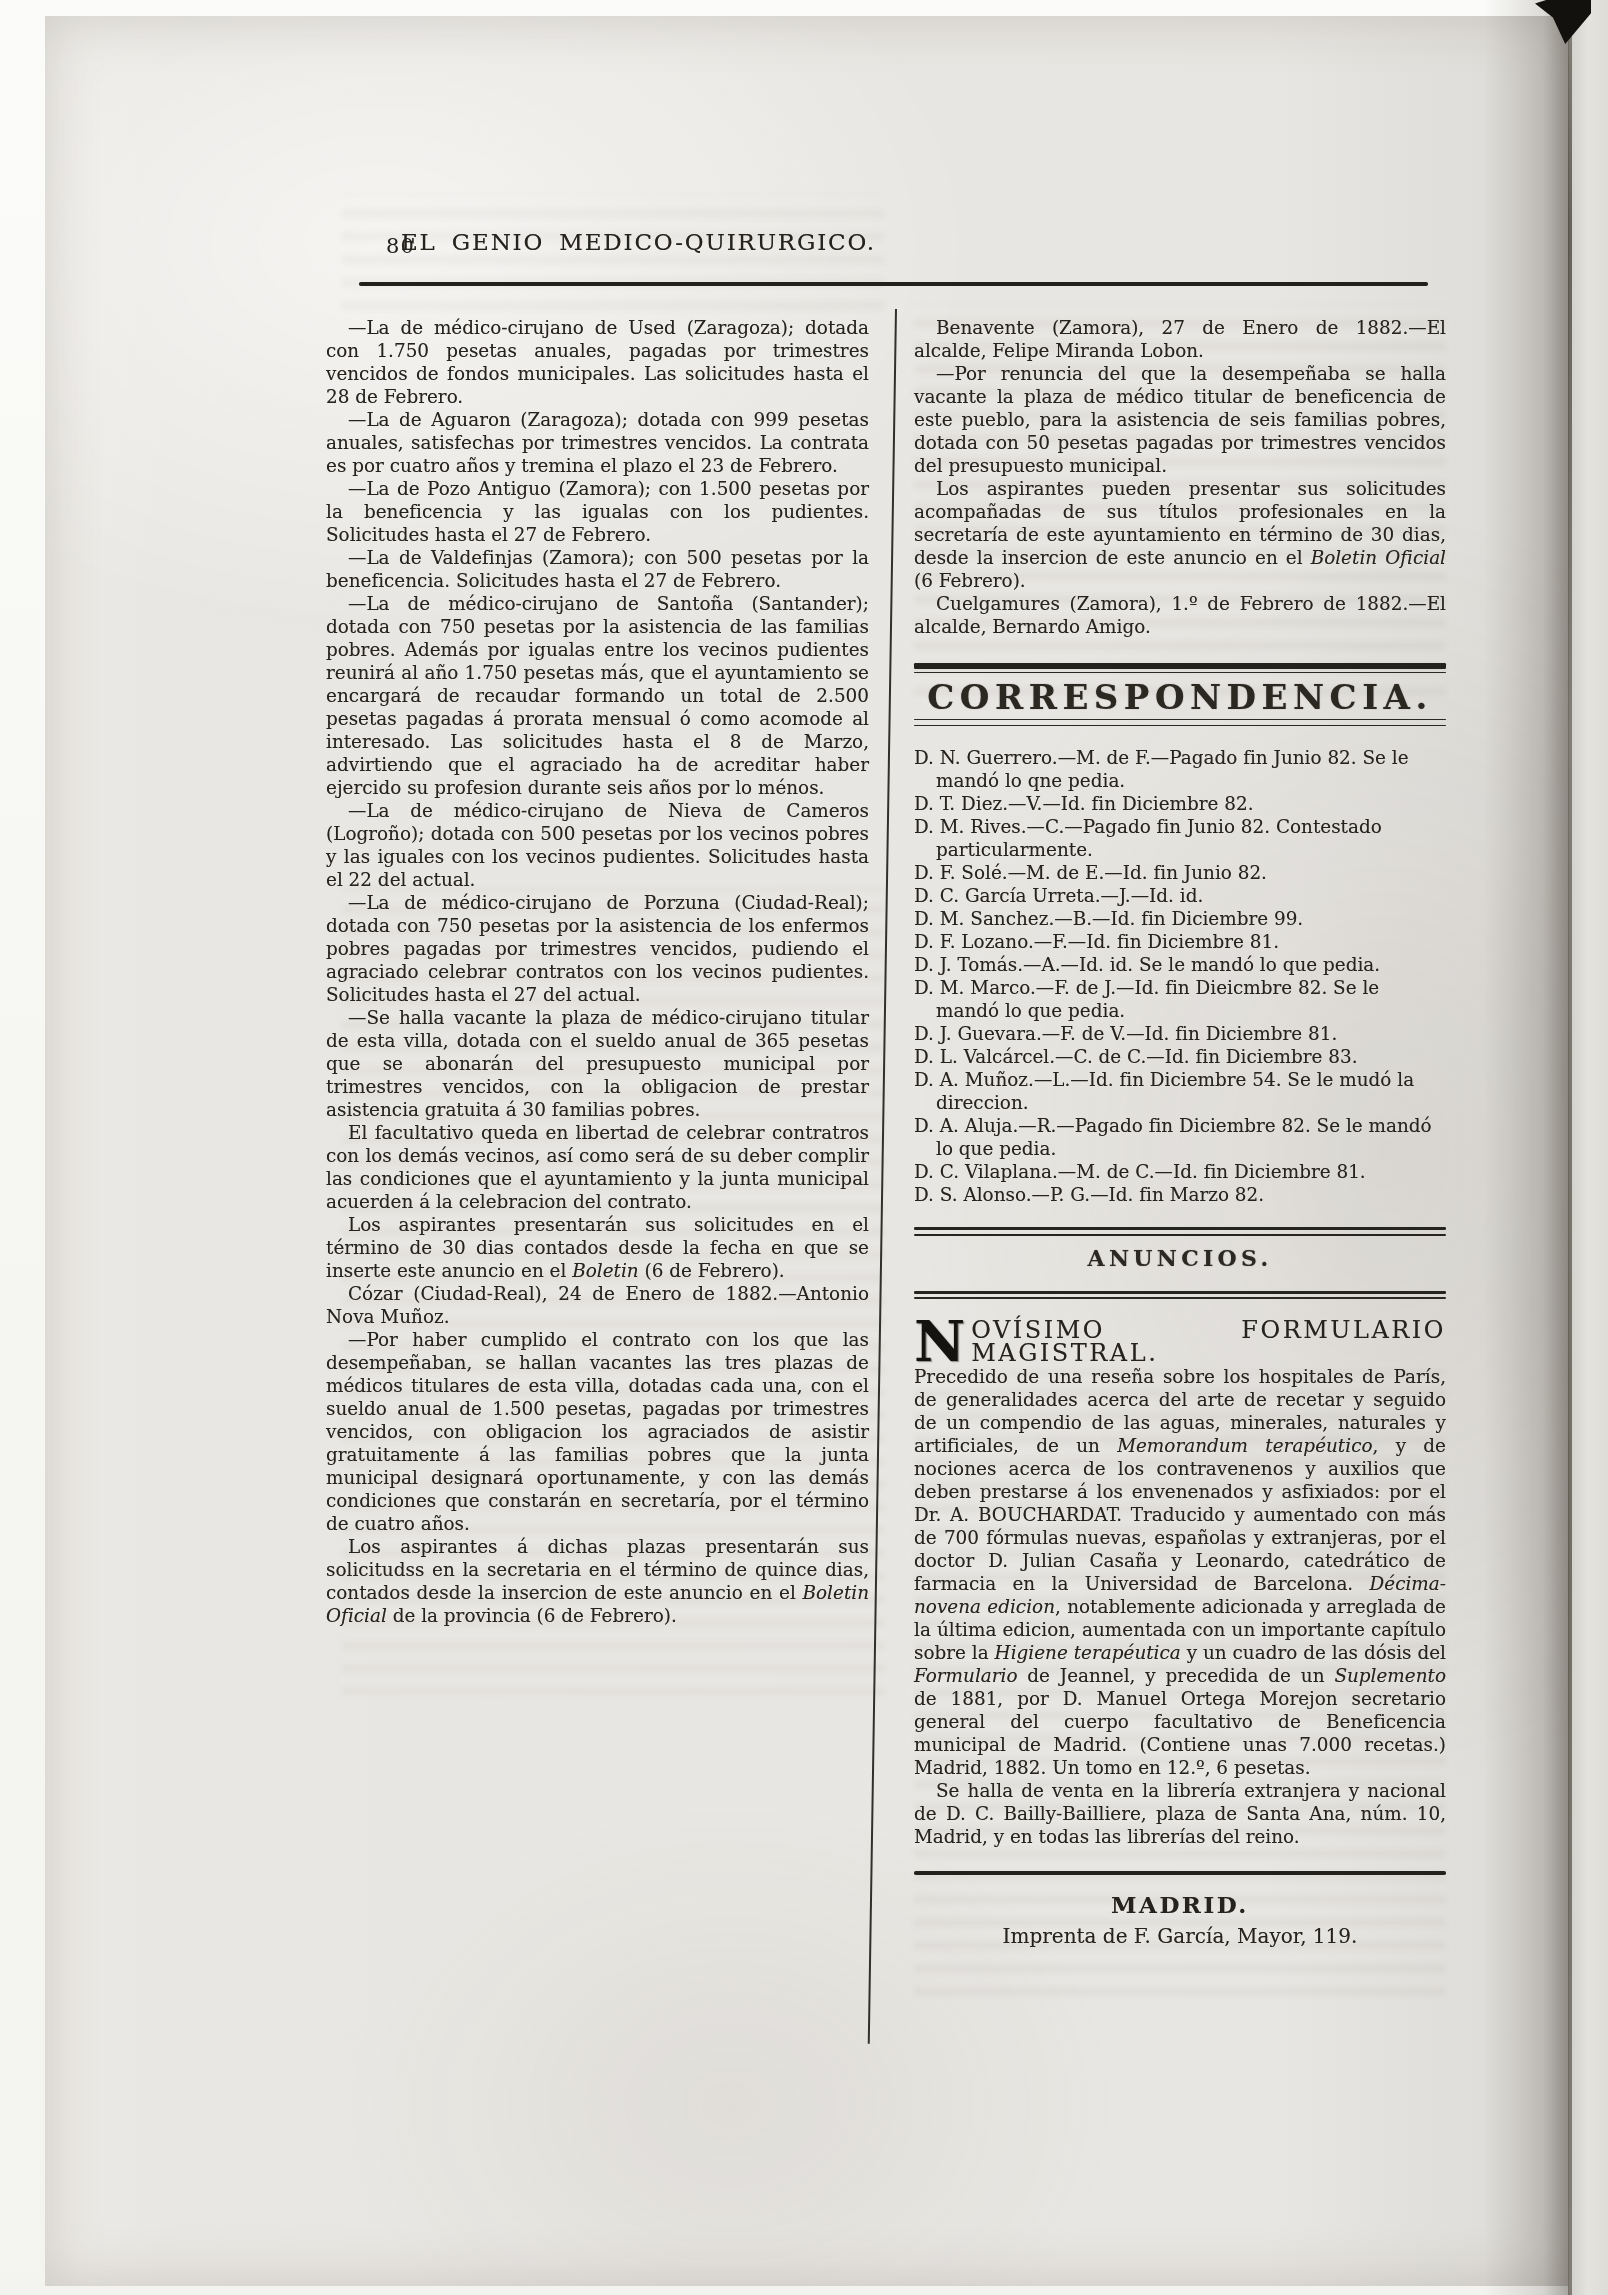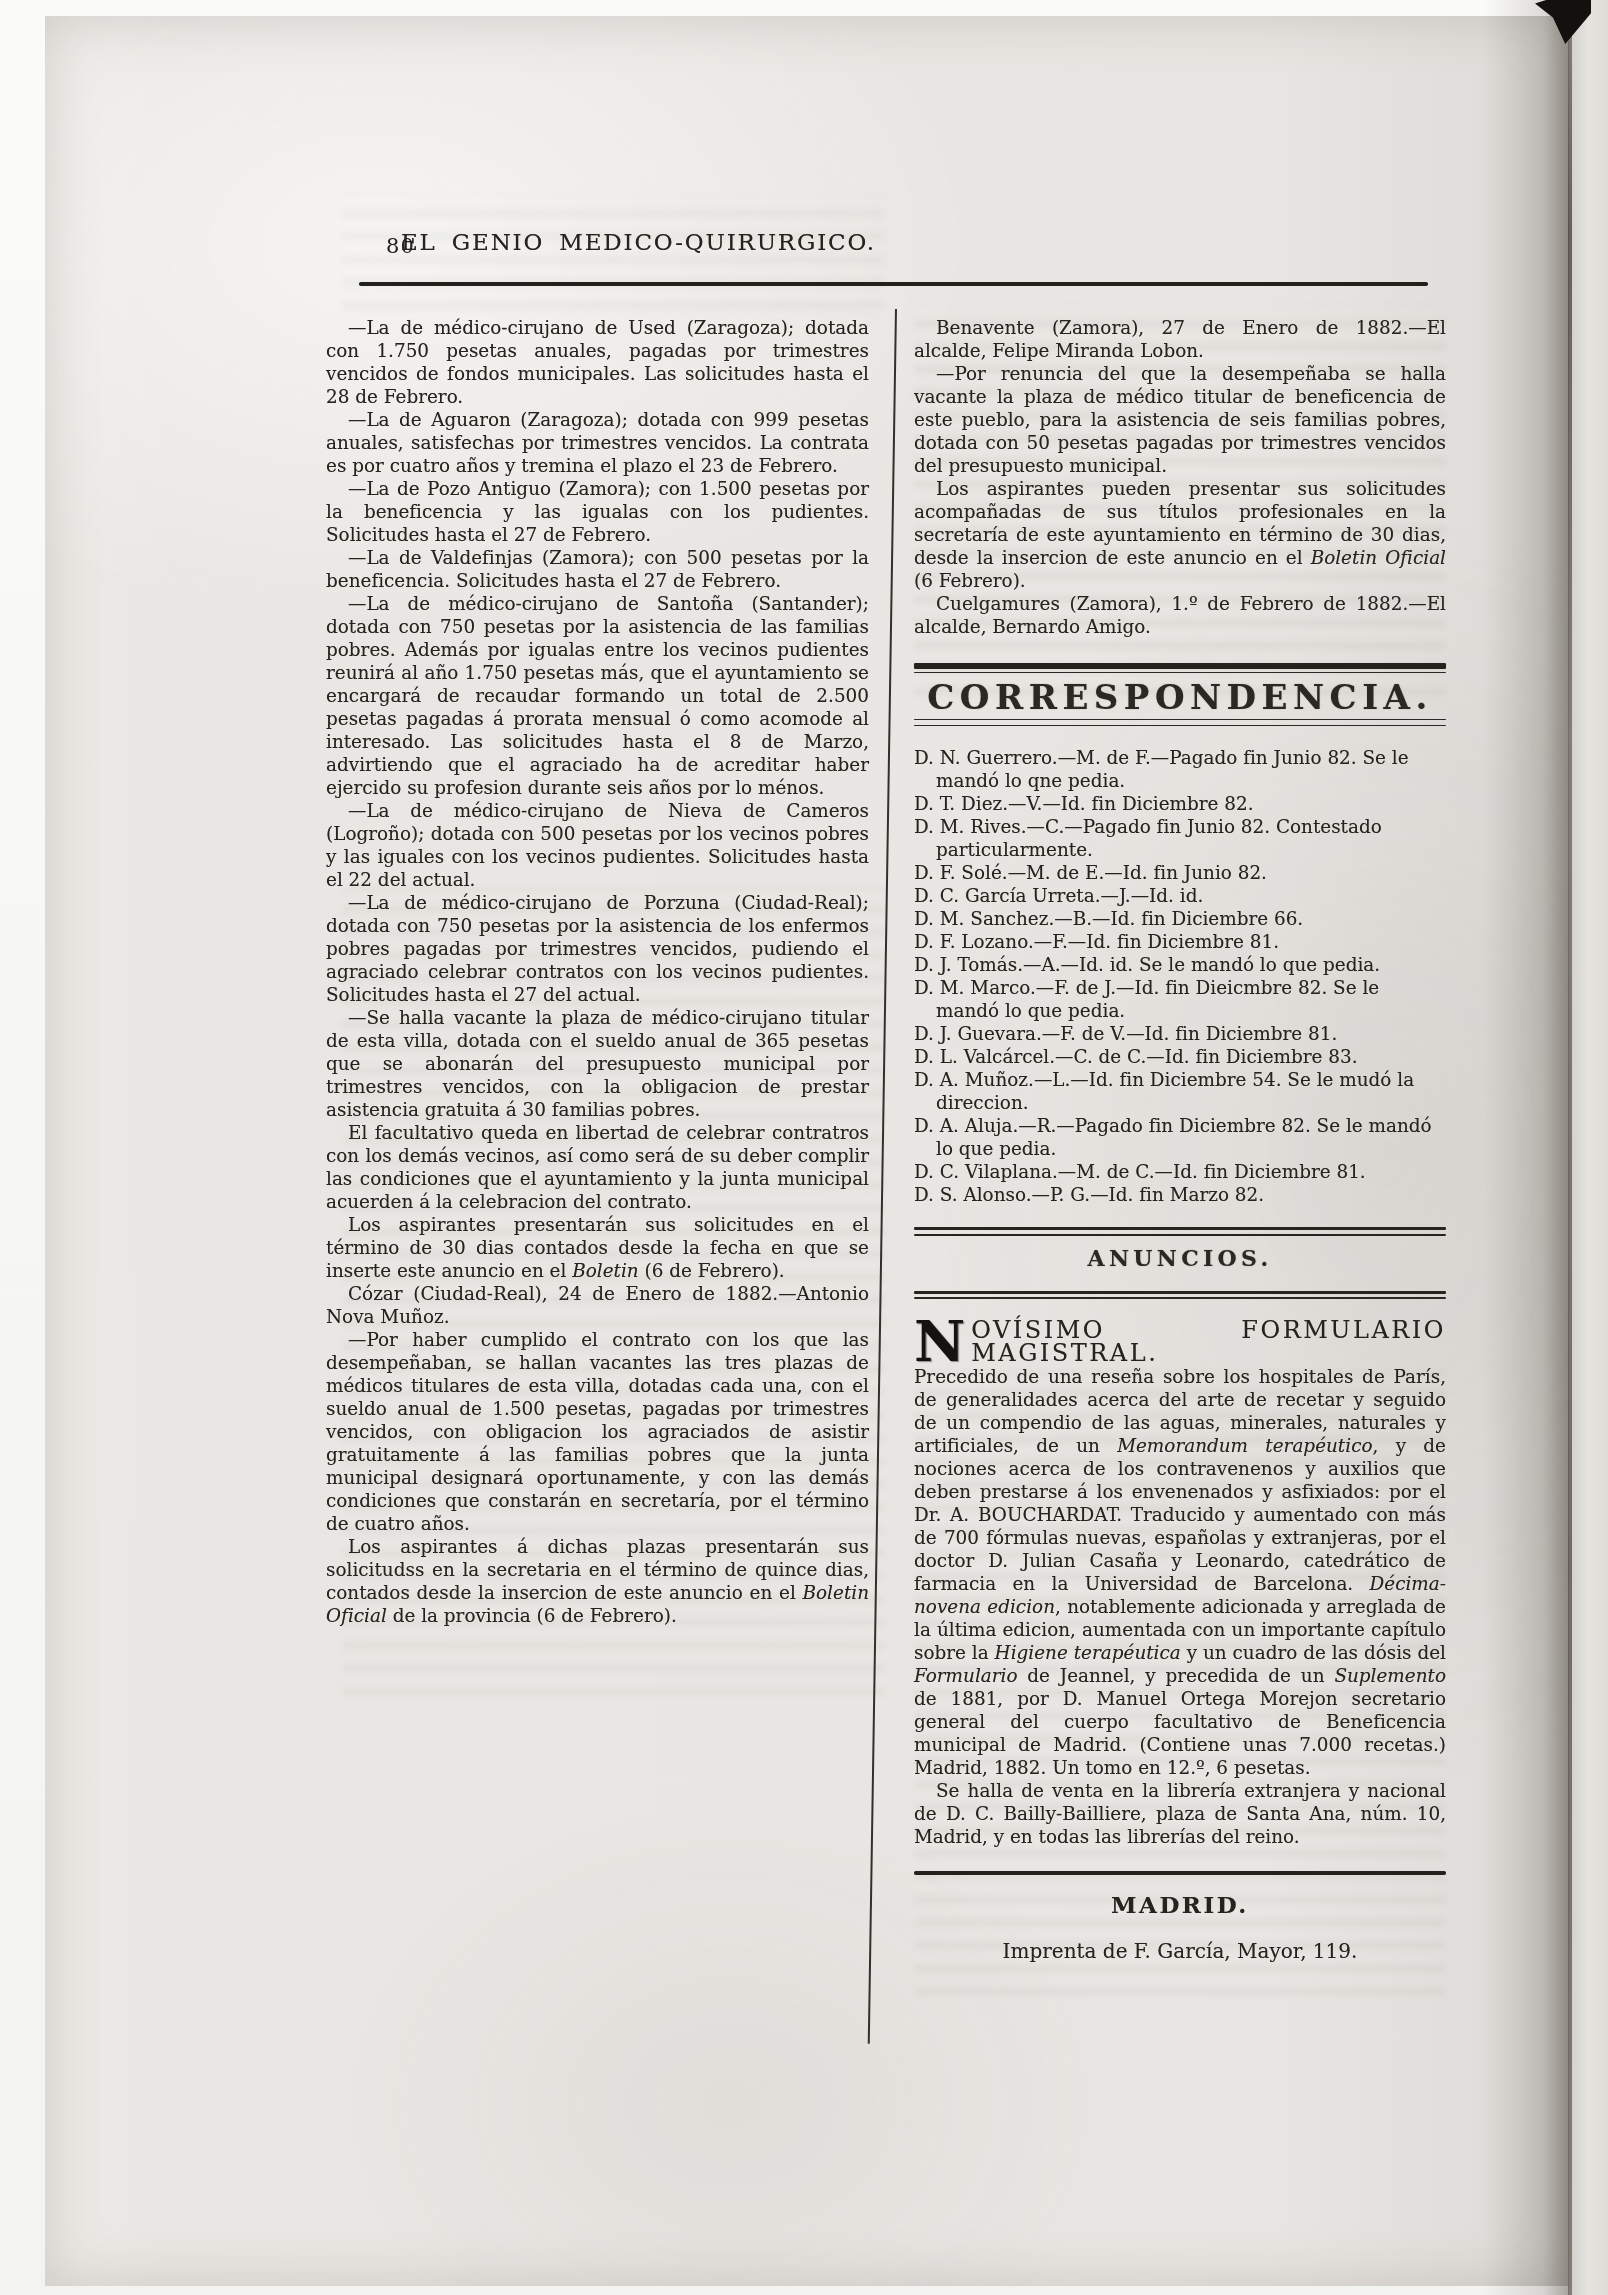--- a/index.html
+++ b/index.html
@@ -94,21 +94,21 @@
   .ad-title {
     display: block;
     font-size: 24px; letter-spacing: 2.5px; word-spacing: 11px;
     padding-top: 3.7px;
   }
   .footer-rule { margin-top: 23px; height: 3.7px; background: #23211c; border-radius: 1.8px; }
   .footer-city {
     margin-top: 18.4px; text-align: center;
     font-size: 23px; letter-spacing: 2.5px; font-weight: bold;
   }
-  .footer-imprint { margin-top: 24px; text-align: center; font-size: 20px; }
+  .footer-imprint { margin-top: 9px; text-align: center; font-size: 20px; }
 
   .gutter-shade {
     position: absolute; top: 0; right: 39px; width: 86px; height: 100%;
     background: linear-gradient(90deg, rgba(62,56,47,0) 0%, rgba(62,56,47,.16) 70%, rgba(62,56,47,.42) 100%);
     z-index: 3;
   }
   .gutter-line {
     position: absolute; top: 0; right: 36px; width: 4.3px; height: 100%;
     background: linear-gradient(180deg, #716b62 0%, #4c473f 10%, #6e6860 32%, #5a554c 68%, #6e6860 100%);
     opacity: .85; z-index: 4;
@@ -177,21 +177,21 @@
           <div class="gap7"></div>
           <div class="rule-thin"></div>
       </div>
 
       <div class="entries">
           <p class="entry">D. N. Guerrero.—M. de F.—Pagado fin Junio 82. Se le mandó lo qne pedia.</p>
           <p class="entry">D. T. Diez.—V.—Id. fin Diciembre 82.</p>
           <p class="entry">D. M. Rives.—C.—Pagado fin Junio 82. Contestado particularmente.</p>
           <p class="entry">D. F. Solé.—M. de E.—Id. fin Junio 82.</p>
           <p class="entry">D. C. García Urreta.—J.—Id. id.</p>
-          <p class="entry">D. M. Sanchez.—B.—Id. fin Diciembre 66.</p>
+          <p class="entry">D. M. Sanchez.—B.—Id. fin Diciembre 99.</p>
           <p class="entry">D. F. Lozano.—F.—Id. fin Diciembre 81.</p>
           <p class="entry">D. J. Tomás.—A.—Id. id. Se le mandó lo que pedia.</p>
           <p class="entry">D. M. Marco.—F. de J.—Id. fin Dieicmbre 82. Se le mandó lo que pedia.</p>
           <p class="entry">D. J. Guevara.—F. de V.—Id. fin Diciembre 81.</p>
           <p class="entry">D. L. Valcárcel.—C. de C.—Id. fin Diciembre 83.</p>
           <p class="entry">D. A. Muñoz.—L.—Id. fin Diciembre 54. Se le mudó la direccion.</p>
           <p class="entry">D. A. Aluja.—R.—Pagado fin Diciembre 82. Se le mandó lo que pedia.</p>
           <p class="entry">D. C. Vilaplana.—M. de C.—Id. fin Diciembre 81.</p>
           <p class="entry">D. S. Alonso.—P. G.—Id. fin Marzo 82.</p>
         </div>

